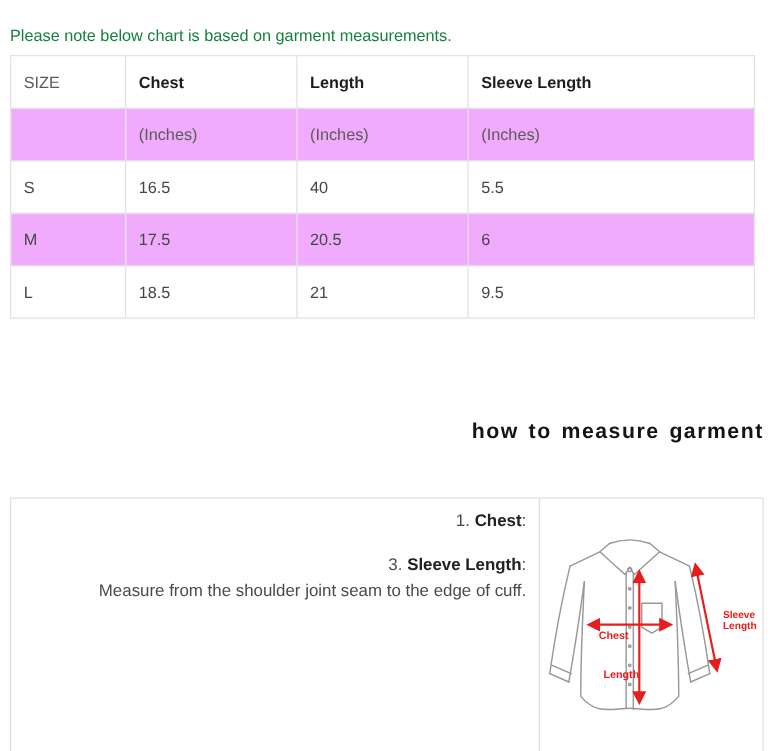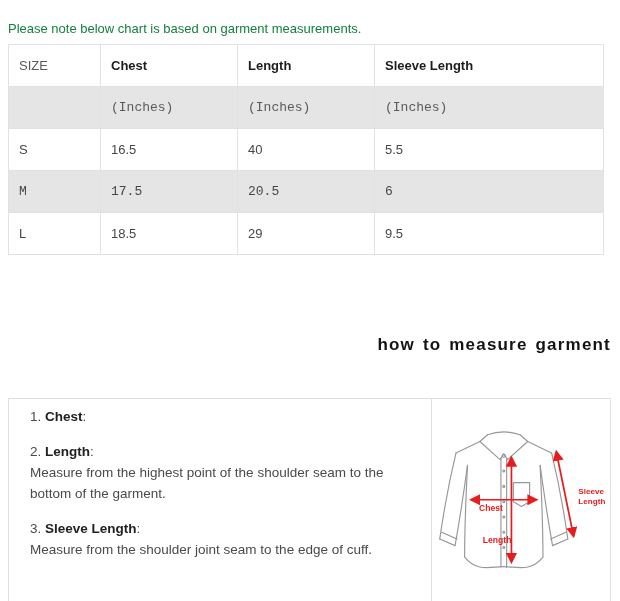--- a/index.html
+++ b/index.html
@@ -35,21 +35,21 @@
   table.size-chart th, table.size-chart td {
     border: 1px solid #e2e2e2;
     text-align: left;
     padding: 5px 10px;
     height: 42px;
     font-weight: 400;
     color: #474747;
   }
   table.size-chart th.measure-head { font-weight: 700; color: #1d1d1d; }
   table.size-chart th.size-head { font-weight: 400; color: #5a5a5a; }
-  table.size-chart tr.striped td { background: #e5e5e5; font-family: Liberation Mono, monospace; }
+  table.size-chart tr.striped td { background: #f0abfc; }
   table.size-chart tr.unit-row td { color: #5a5a5a; }
 
   .section-title {
     margin: 0; padding-top: 80px;
     font-size: 17px; font-weight: 700; color: #141414;
     letter-spacing: 1.2px; word-spacing: 2px; text-align: right;
   }
 
   .measure-box {
     margin-top: 43px;
@@ -58,21 +58,21 @@
     height: 237px;
     align-items: stretch;
   }
   .instructions {
     width: 423px;
     border-right: 1px solid #e0e0e0;
     padding: 7px 10px 0 5px;
     font-size: 13.5px;
     color: #4a4a4a;
   }
-  .instructions p { margin: 0 0 14px 16px; line-height: 21px; }
+  .instructions p { margin: 0 0 14px 4px; line-height: 21px; text-align: right; }
   .instructions b { color: #222222; }
   .diagram-cell {
     flex: 1;
     display: flex;
     justify-content: center;
     padding-top: 28px;
   }
   svg text.red-label {
     font-family: "Liberation Sans", sans-serif;
     font-weight: 700;
@@ -116,39 +116,34 @@
       </tr>
       <tr class="striped">
         <td>M</td>
         <td>17.5</td>
         <td>20.5</td>
         <td>6</td>
       </tr>
       <tr>
         <td>L</td>
         <td>18.5</td>
-        <td>29</td>
+        <td>21</td>
         <td>9.5</td>
       </tr>
     </tbody>
   </table>
 
   <h2 class="section-title">how to measure garment</h2>
 
   <div class="measure-box">
 
     <div class="instructions">
       <p>
         <span>1.</span>
         <b>Chest</b><span>:</span><br>
-      </p>
-      <p>
-        <span>2.</span>
-        <b>Length</b><span>:</span><br>
-        <span>Measure from the highest point of the shoulder seam to the bottom of the garment.</span>
       </p>
       <p>
         <span>3.</span>
         <b>Sleeve Length</b><span>:</span><br>
         <span>Measure from the shoulder joint seam to the edge of cuff.</span>
       </p>
     </div>
 
     <div class="diagram-cell">
       <svg width="172" height="178" viewBox="0 0 180 186">

